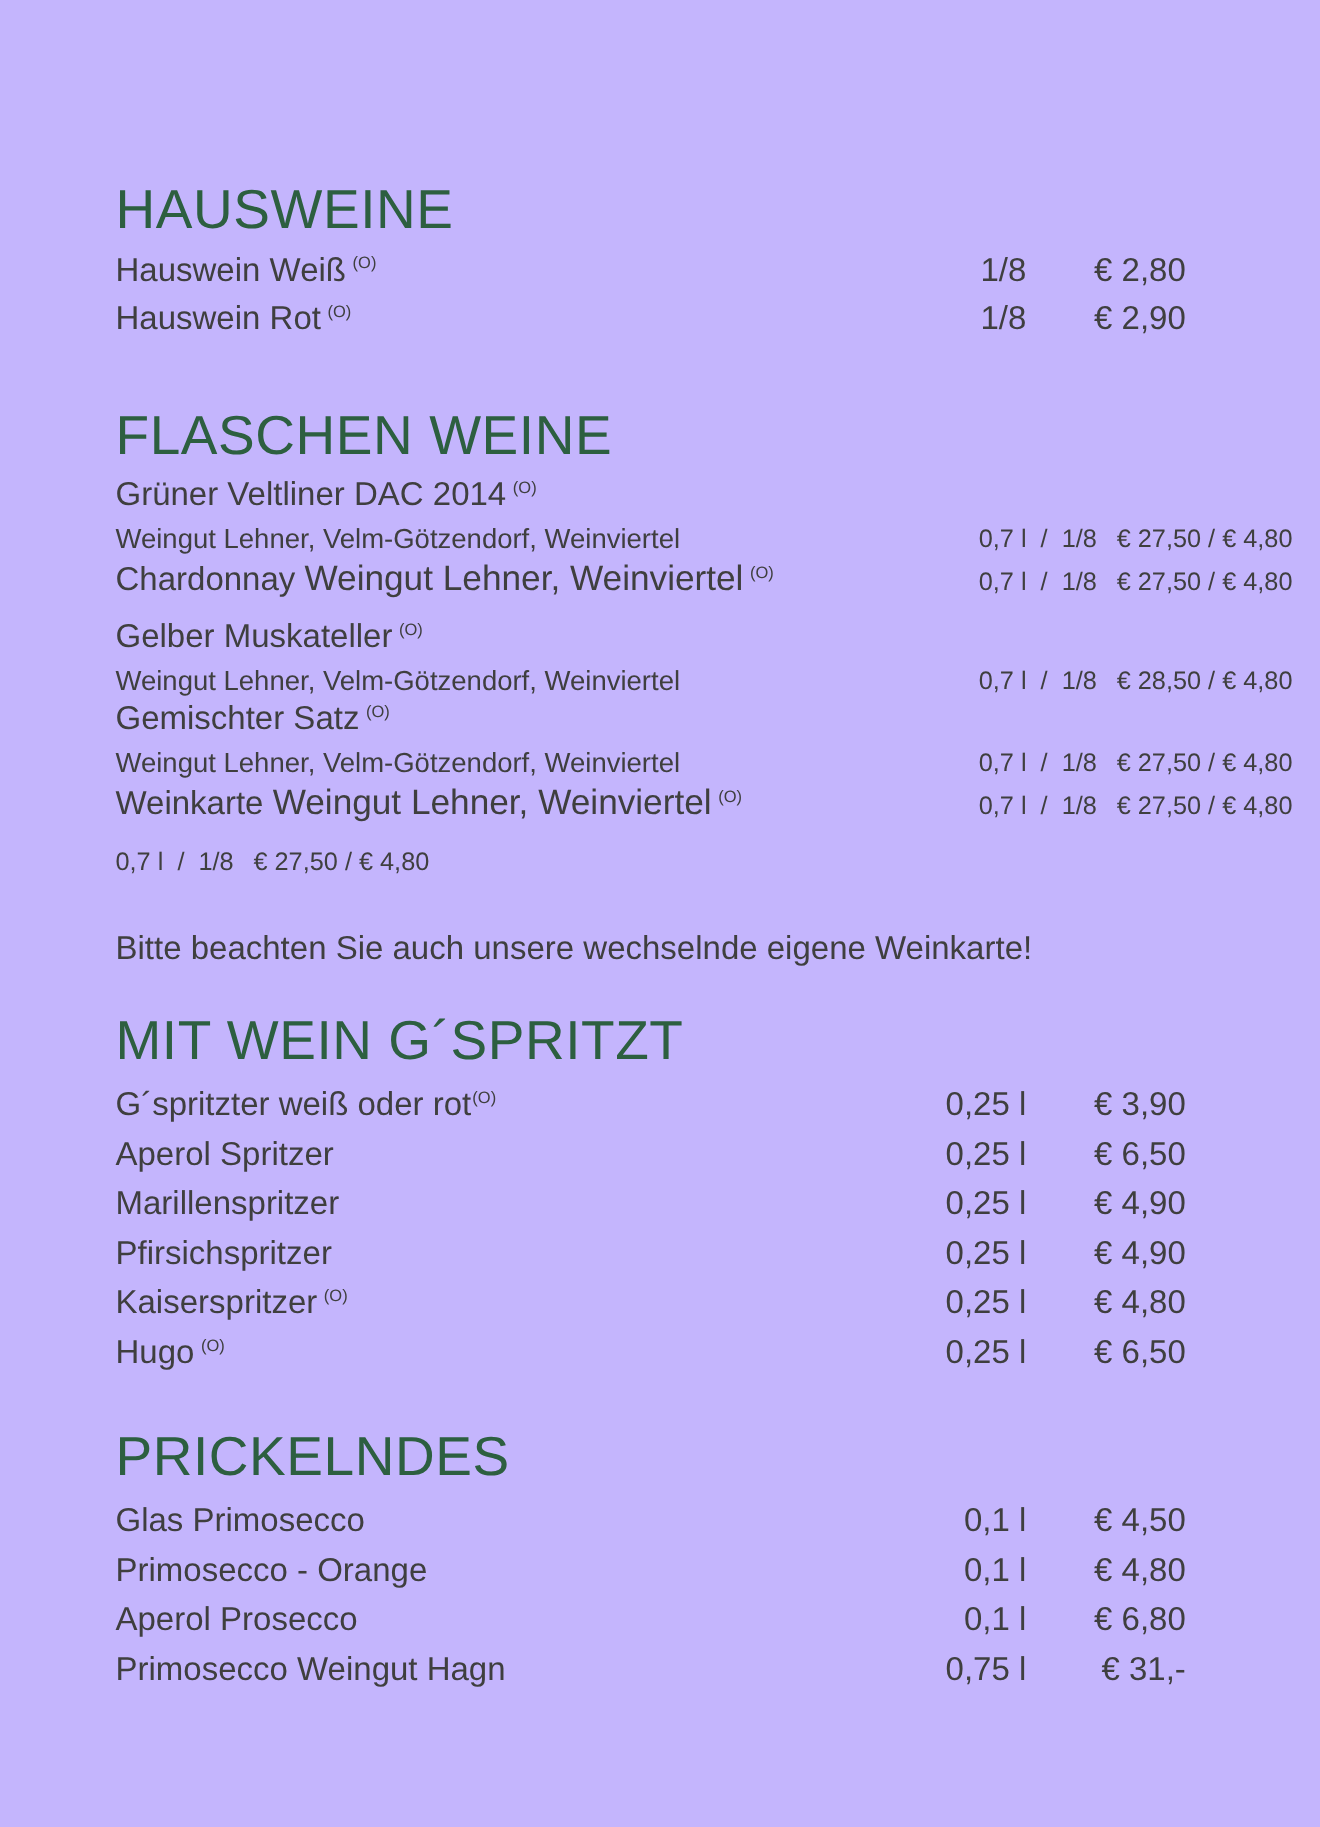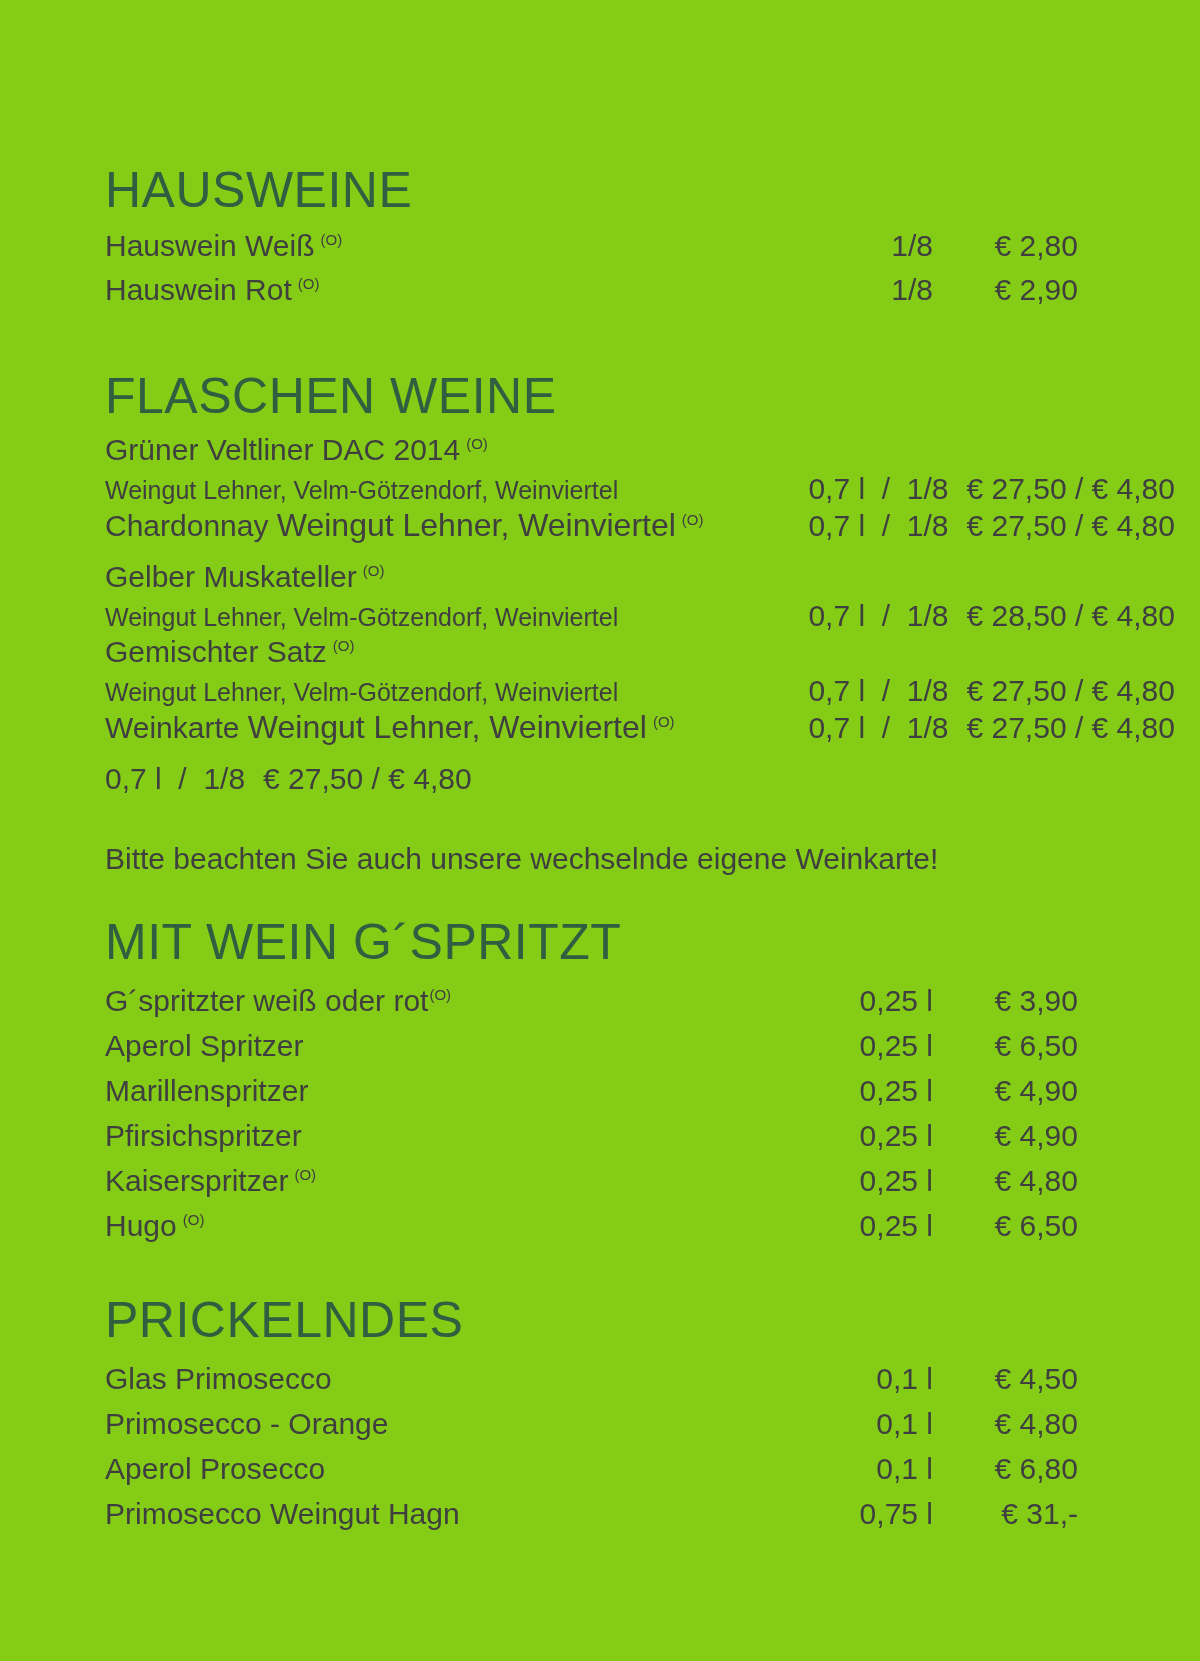--- a/index.html
+++ b/index.html
@@ -1,21 +1,21 @@
 <!DOCTYPE html>
 <html><head>
 <meta charset="utf-8">
 <style>
   html,body { margin:0; padding:0; background:#ffffff; }
   .page {
     position:relative;
     width:1200px; height:1661px;
     box-sizing:border-box;
     padding:162px 25px 0 105px;
-    background:#84cc16;
+    background:#c4b5fd;
     font-family:"Liberation Sans", sans-serif;
     color:#3f3f3f;
     overflow:hidden;
   }
   .heading {
     font-size:50px; font-weight:400; line-height:56px;
     color:#2d5f40; margin:0; letter-spacing:0.5px;
   }
   .h-hausweine   { margin-bottom:6px; }
   .h-flaschen    { margin-top:56px; margin-bottom:8px; }
@@ -29,21 +29,21 @@
   .vol   { width:110px; text-align:right; white-space:pre; }
   .price { width:145px; text-align:right; white-space:pre; margin-right:97px; }
 
   
   .bottle-row { display:flex; align-items:baseline; margin-bottom:15px; }
   .bottle-row.two { align-items:flex-end; margin-bottom:0; }
   .bottle-left { flex:1; }
   .bottle-name-line { font-size:30px; line-height:36px; white-space:pre; }
   .winery-inline { font-size:32px;text-align:center; }
   .winery-line { font-size:25px; line-height:33px; margin-top:6px; white-space:pre; }
-  .bottle-price-line { font-size:30px; line-height:36px; white-space:pre; text-align:right; }
+  .bottle-price-line { font-size:23px; line-height:36px; white-space:pre; text-align:right; }
   .colgap { display:inline-block; width:18px; }
 
   sup.marker {
     font-size:15px; line-height:0; vertical-align:super;
     margin-left:6px; white-space:nowrap;
   }
   sup.marker.tight { margin-left:1px; }
 
   .menu-note { font-size:30px; line-height:34px; margin:45px 0 0 0; }
 </style>

